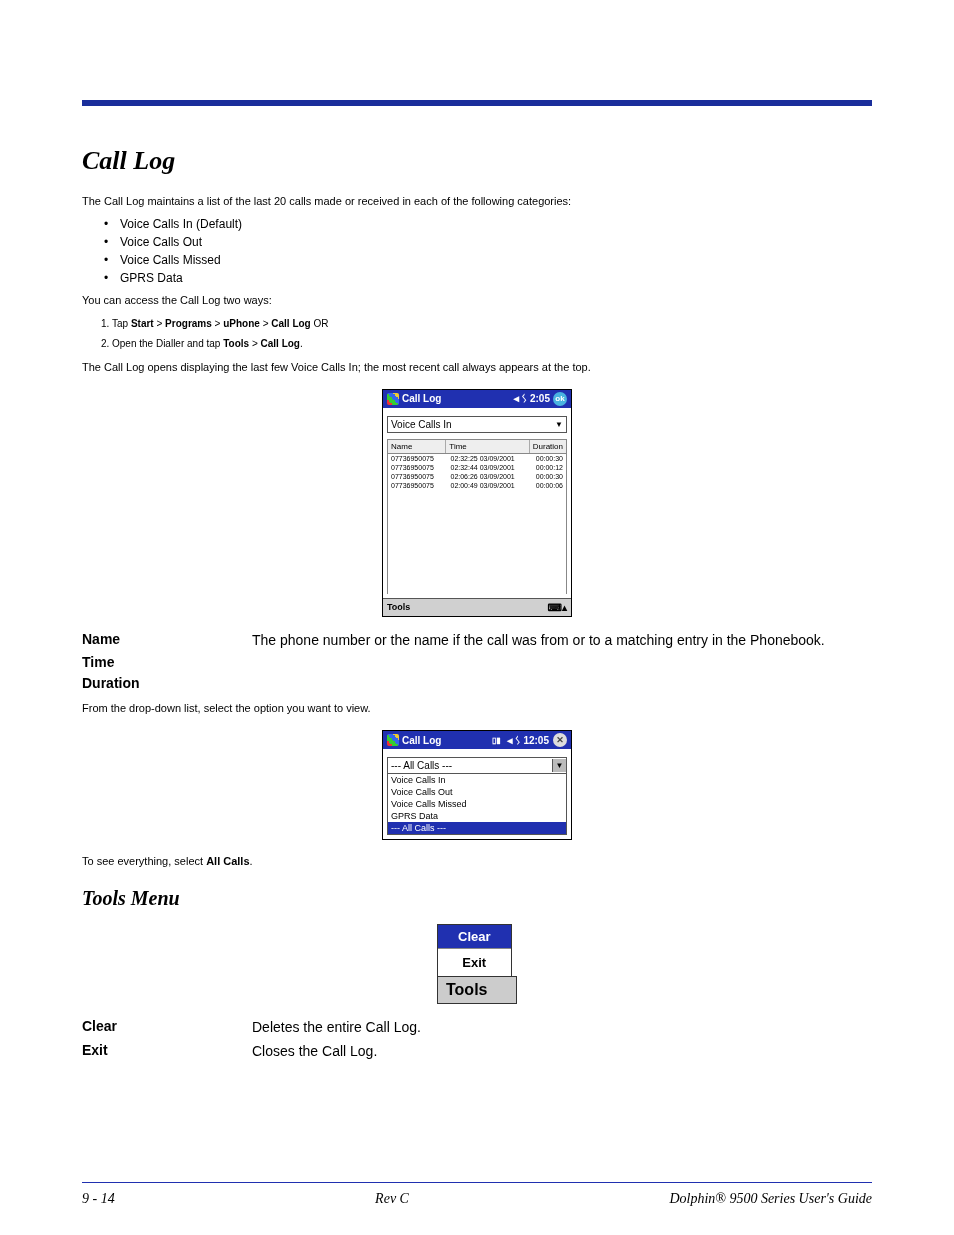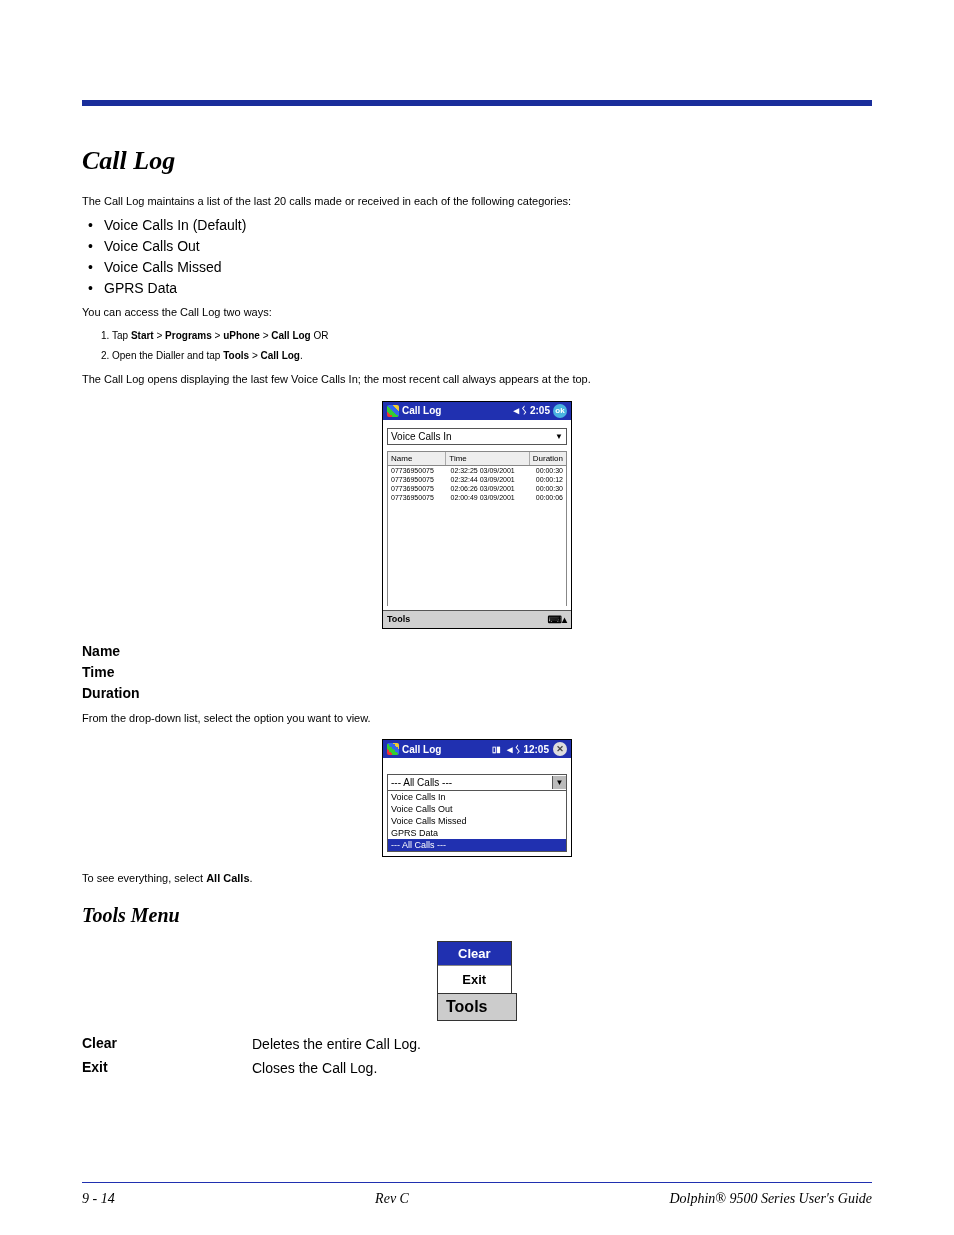--- a/index.html
+++ b/index.html
@@ -10,21 +10,21 @@
     font-family: Arial, Helvetica, sans-serif;
     color: #000;
     position: relative;
     padding: 100px 82px 40px 82px;
   }
   .topbar { height: 6px; background: #1a2e9b; margin-bottom: 40px; }
   h1.section { font-family: "Times New Roman", serif; font-style: italic; font-weight: bold; font-size: 26px; margin-bottom: 18px; }
   h2.section { font-family: Liberation Serif, serif; font-style: italic; font-weight: bold; font-size: 20px; margin: 18px 0 12px; }
   p.body { font-size: 11px; line-height: 1.35; margin: 6px 0; }
   ul.bullets { list-style: none; padding-left: 22px; margin: 4px 0; }
-  ul.bullets li { font-size: 14px; line-height: 1.5; position: relative; }
+  ul.bullets li { font-size: 12px; line-height: 1.5; position: relative; margin-left: 16px; }
   ul.bullets li::before { content: "•"; position: absolute; left: -16px; }
   ol.steps { list-style: decimal; padding-left: 30px; margin: 8px 0; }
   ol.steps li { font-size: 10px; line-height: 1.6; margin: 4px 0; }
   .bold { font-weight: bold; }
   .defs { width: 100%; margin: 10px 0; }
   .def-row { display: flex; align-items: flex-start; margin: 5px 0; }
   .def-term { width: 170px; font-weight: bold; font-size: 14px; flex-shrink: 0; }
   .def-desc { font-size: 14px; line-height: 1.35; }
   .fig-wrap { text-align: center; margin: 14px 0; }
   
@@ -40,21 +40,21 @@
   .tbl-head { display:flex; margin-top:6px; border:1px solid #888; background:#eee; }
   .tbl-head div { font-size:8px; padding:2px 3px; border-right:1px solid #aaa; }
   .tbl-head div:last-child { border-right:none; }
   .col-name { width:60px; } .col-time { width:86px; } .col-dur { flex:1; }
   .tbl-rows { border-left:1px solid #888; border-right:1px solid #888; height:140px; }
   .tbl-row { display:flex; font-size:7px; padding:1px 3px; }
   .pda-bottom { background:#d0d0d0; font-size:9px; font-weight:bold; padding:3px 4px; display:flex; justify-content:space-between; border-top:1px solid #555; }
   .kbd-icon { font-size:10px; }
   
   .pda2 { display:inline-block; width:190px; border:1px solid #000; text-align:left; background:#fff; }
-  .dd-open { margin:16px 4px 4px;border-radius:31px; }
+  .dd-open { margin:8px 4px 4px;border-radius:31px; }
   .dd-sel { border:1px solid #555; font-size:10px; padding:2px 3px; display:flex; justify-content:space-between; align-items:center; }
   .dd-sel .caret-box { background:#bbb; color:#000; width:14px; text-align:center; font-size:8px; margin:-2px -3px -2px 0; padding:2px 0; border-left:1px solid #555; }
   .dd-list { border:1px solid #555; border-top:none; }
   .dd-item { font-size:9px; padding:1px 3px; }
   .dd-item.hl { background:#2030b0; color:#fff; }
   
   .menu-fig { display:inline-block; border:1px solid #333; text-align:left; font-size:13px; }
   .menu-top { background:#2030b0; color:#fff; font-weight:bold; text-align:center; padding:4px 20px; }
   .menu-mid { background:#fff; text-align:center; padding:6px 18px; font-weight:bold; border-top:1px solid #888; }
   .menu-bot { background:#ccc; font-weight:bold; padding:4px 8px; border-top:1px solid #333; display:flex; justify-content:space-between; width:80px; }
@@ -140,20 +140,21 @@
     <div class="pda-bottom">
       <span>Tools</span>
       <span class="kbd-icon">⌨︎▴</span>
     </div>
   </div>
 </div>
 
 <div class="defs">
   <div class="def-row">
       <div class="def-term">Name</div>
+      <div class="def-desc">The phone number or the name if the call was from or to a matching entry in the Phonebook.</div>
     </div>
   <div class="def-row">
       <div class="def-term">Time</div>
     </div>
   <div class="def-row">
       <div class="def-term">Duration</div>
     </div>
 </div>
 
 <p class="body">From the drop-down list, select the option you want to view.</p>

